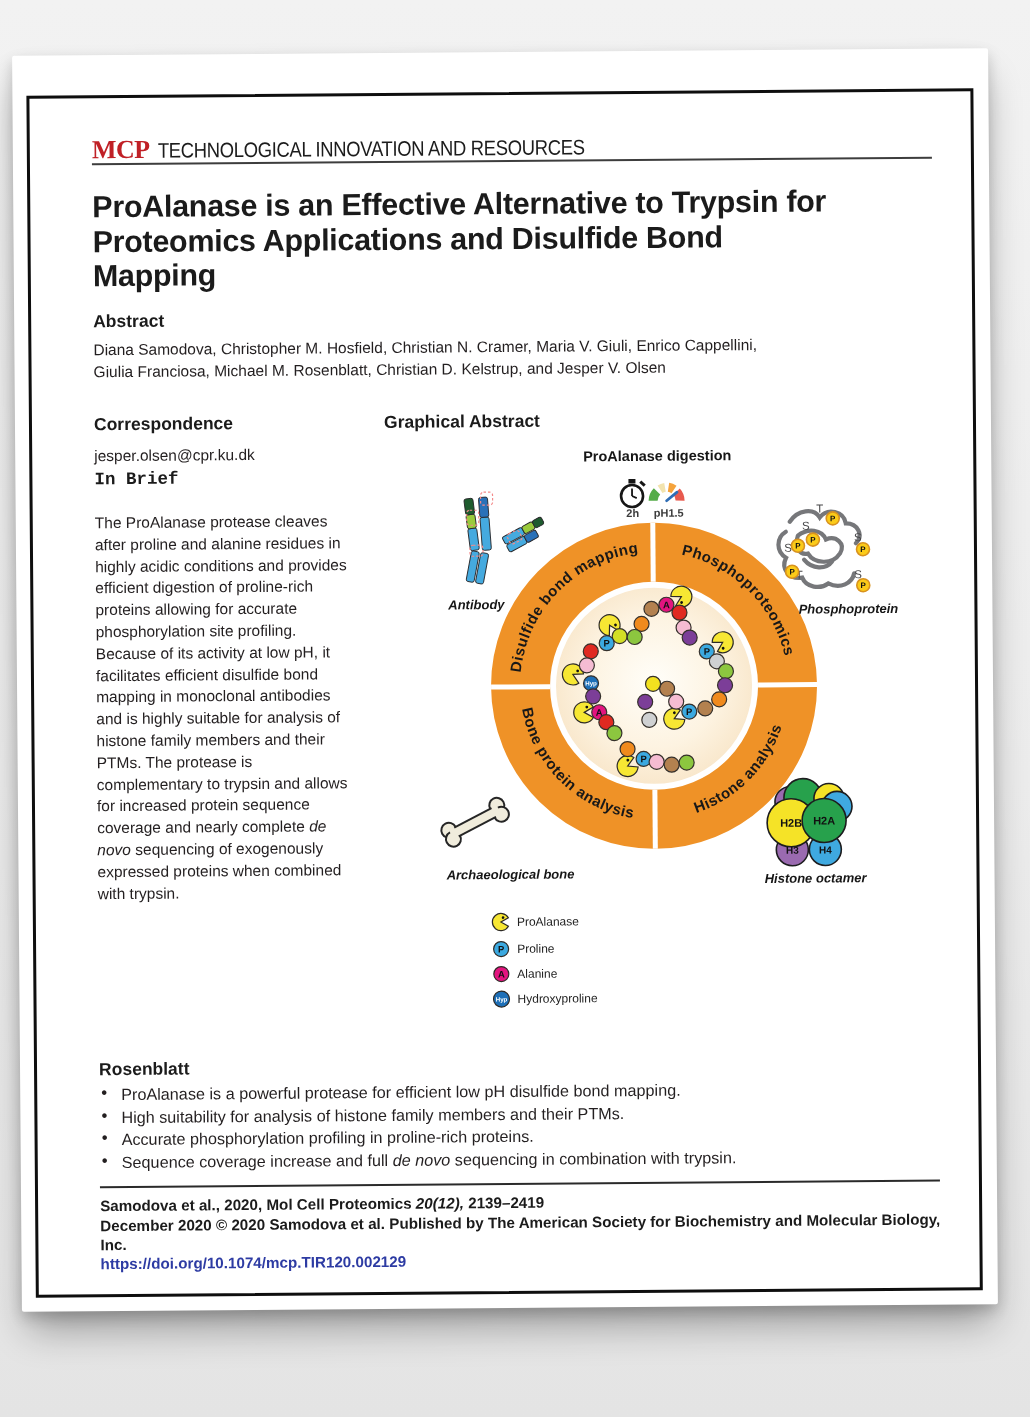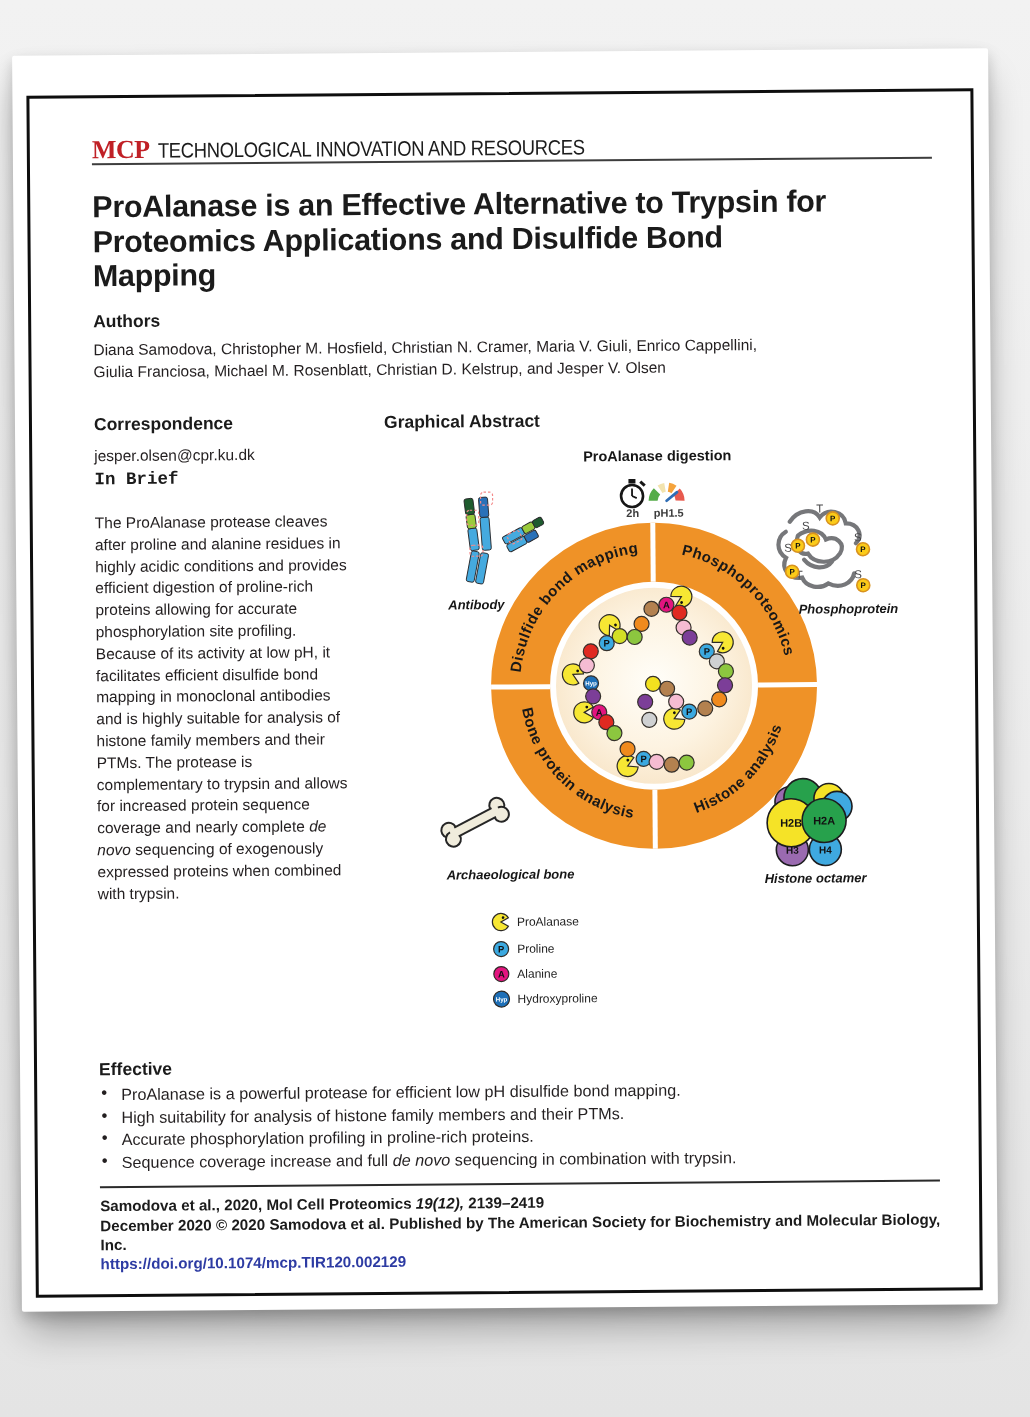--- a/index.html
+++ b/index.html
@@ -50,21 +50,21 @@
     <span class="logo">MCP</span><span class="cat">TECHNOLOGICAL INNOVATION AND RESOURCES</span>
   </div>
   <div class="abs rule1"></div>
 
   <div class="abs title">
     <div>ProAlanase is an Effective Alternative to Trypsin for</div>
     <div>Proteomics Applications and Disulfide Bond</div>
     <div>Mapping</div>
   </div>
 
-  <div class="abs h-sec authors-h">Authors</div>
+  <div class="abs h-sec authors-h">Abstract</div>
   <div class="abs authors-t">
     <div>Diana Samodova, Christopher M. Hosfield, Christian N. Cramer, Maria V. Giuli, Enrico Cappellini,</div>
     <div>Giulia Franciosa, Michael M. Rosenblatt, Christian D. Kelstrup, and Jesper V. Olsen</div>
   </div>
 
   <div class="abs h-sec corr-h">Correspondence</div>
   <div class="abs corr-e">jesper.olsen@cpr.ku.dk</div>
 
   <div class="abs h-sec brief-h">In Brief</div>
   <div class="abs brief-t"><span>The ProAlanase protease cleaves after proline and alanine residues in highly acidic conditions and provides efficient digestion of proline-rich proteins allowing for accurate phosphorylation site profiling. Because of its activity at low pH, it facilitates efficient disulfide bond mapping in monoclonal antibodies and is highly suitable for analysis of histone family members and their PTMs. The protease is complementary to trypsin and allows for increased protein sequence coverage and nearly complete </span><em>de novo</em><span> sequencing of exogenously expressed proteins when combined with trypsin.</span></div>
@@ -295,28 +295,28 @@
       <circle cx="78" cy="532" r="7.5" fill="#E3147F" stroke="#2d2a26" stroke-width="1.2"></circle>
       <text x="78" y="535.5" text-anchor="middle" font-size="9.5" font-weight="bold" fill="#101010">A</text>
       <text x="94" y="536" font-size="12" fill="#222">Alanine</text>
 
       <circle cx="78" cy="557" r="8" fill="#1D6FB7" stroke="#2d2a26" stroke-width="1.2"></circle>
       <text x="78" y="559.5" text-anchor="middle" font-size="6.2" font-weight="bold" fill="#fff">Hyp</text>
       <text x="94" y="561" font-size="12" fill="#222">Hydroxyproline</text>
     </g>
   </svg>
 
-  <div class="abs h-sec hl-h">Effective</div>
+  <div class="abs h-sec hl-h">Rosenblatt</div>
   <ul class="abs hl" id="hl-list">
       <li><span>ProAlanase is a powerful protease for efficient low pH disulfide bond mapping.</span><em></em><span></span></li>
       <li><span>High suitability for analysis of histone family members and their PTMs.</span><em></em><span></span></li>
       <li><span>Accurate phosphorylation profiling in proline-rich proteins.</span><em></em><span></span></li>
       <li><span>Sequence coverage increase and full </span><em>de novo</em><span> sequencing in combination with trypsin.</span></li>
     </ul>
 
   <div class="abs rule2"></div>
 
   <div class="abs cite">
-    <div><span>Samodova et al., 2020, Mol Cell Proteomics </span><em>19(12),</em><span> 2139–2419</span></div>
+    <div><span>Samodova et al., 2020, Mol Cell Proteomics </span><em>20(12),</em><span> 2139–2419</span></div>
     <div>December 2020 © 2020 Samodova et al. Published by The American Society for Biochemistry and Molecular Biology, Inc.</div>
   </div>
   <div class="abs doi">https://doi.org/10.1074/mcp.TIR120.002129</div>
 </div>
 
 </body></html>

